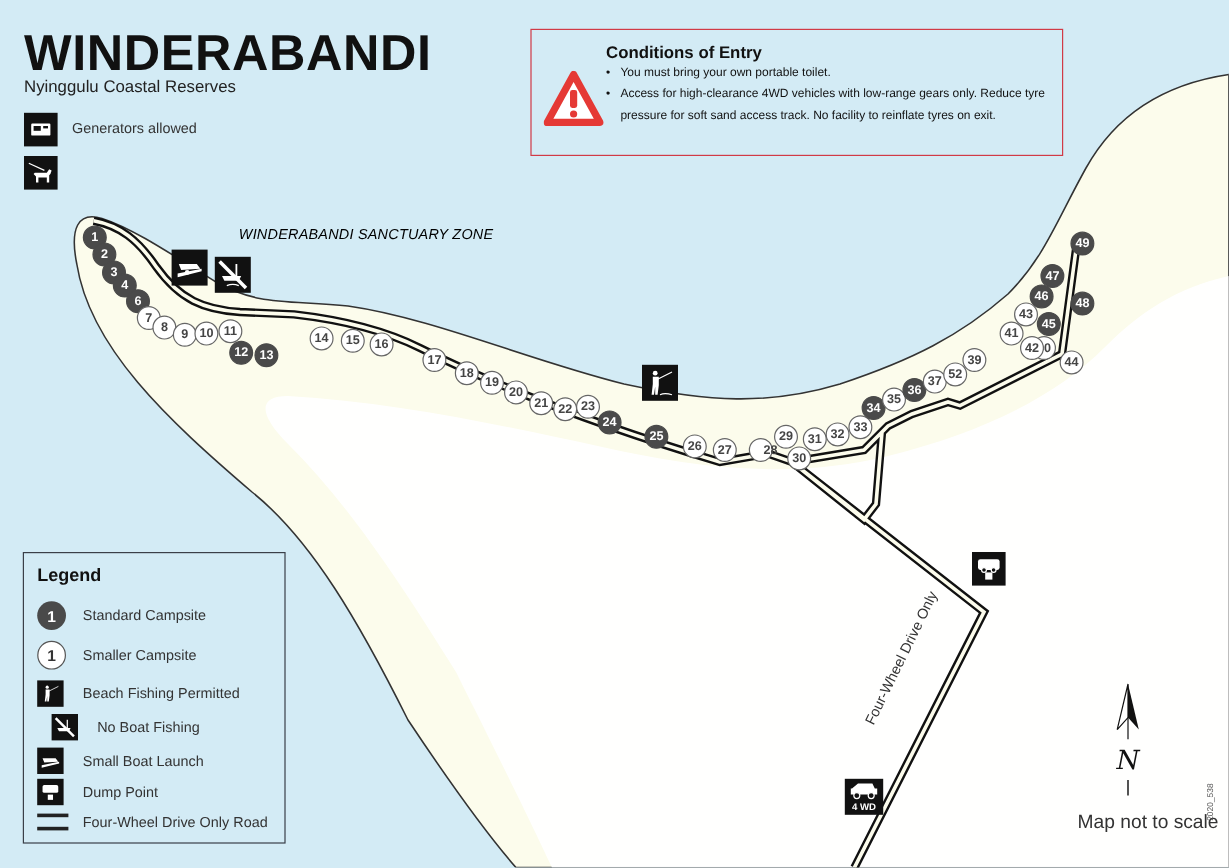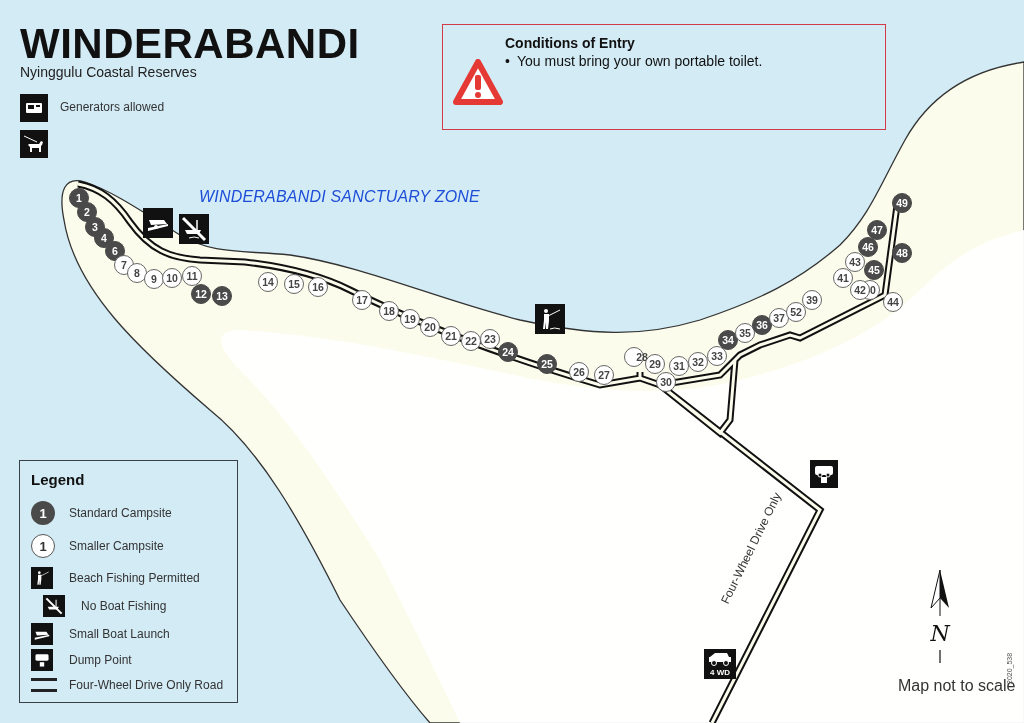--- a/index.html
+++ b/index.html
@@ -5,24 +5,24 @@
   html,body{margin:0;padding:0;}
   body{width:1024px;height:723px;overflow:hidden;background:#d3ebf5;font-family:"Liberation Sans",sans-serif;position:relative;color:#222;}
   #map{position:absolute;left:0;top:0;width:1024px;height:723px;}
   .title{position:absolute;left:20px;top:20px;font-size:42px;font-weight:bold;color:#111;letter-spacing:0.5px;margin:0;}
   .subtitle{position:absolute;left:20px;top:64px;font-size:14px;color:#222;}
   .feat{position:absolute;left:20px;display:flex;align-items:flex-start;font-size:12px;color:#333;line-height:16px;}
   .feat .ico{width:28px;height:28px;background:#111;margin-right:12px;flex:none;display:flex;align-items:center;justify-content:center;}
   .conditions{position:absolute;left:442px;top:24px;width:444px;height:106px;border:1.5px solid #d13a46;box-sizing:border-box;}
   .conditions .warn{position:absolute;left:10px;top:34px;width:50px;height:46px;}
   .conditions .ctitle{position:absolute;left:62px;top:10px;font-size:14px;font-weight:bold;color:#111;}
-  .conditions ul{position:absolute;left:62px;top:27px;margin:0;padding:0;list-style:none;font-size:14px;line-height:18px;color:#111;width:370px;}
+  .conditions ul{position:absolute;left:62px;top:27px;margin:0;padding:0;list-style:none;font-size:10px;line-height:18px;color:#111;width:370px;}
   .conditions li{padding-left:12px;position:relative;}
   .conditions li::before{content:"•";position:absolute;left:0;}
-  .zone{position:absolute;left:199px;top:188px;font-size:16px;font-style:italic;color:#1d4ed8;letter-spacing:0.2px;}
+  .zone{position:absolute;left:199px;top:188px;font-size:12px;font-style:italic;color:#000000;letter-spacing:0.2px;}
   .legend{position:absolute;left:19px;top:460px;width:219px;height:243px;border:1.5px solid #3a3f48;box-sizing:border-box;}
   .legend .lt{position:absolute;left:11px;top:10px;font-size:15px;font-weight:bold;color:#111;}
   .lrow{position:absolute;left:11px;display:flex;align-items:center;font-size:12px;color:#333;}
   .lrow .sym{width:32px;display:flex;justify-content:flex-start;align-items:center;margin-right:6px;}
   .circ{width:24px;height:24px;border-radius:50%;display:flex;align-items:center;justify-content:center;font-size:13px;font-weight:bold;box-sizing:border-box;}
   .circ.std{background:#4a4a4a;color:#fff;}
   .circ.small{background:#fff;color:#333;border:1.5px solid #555;}
   .sq{width:22px;height:22px;background:#111;display:flex;align-items:center;justify-content:center;}
   .road-sym{width:26px;height:8px;border-top:3px solid #222;border-bottom:3px solid #222;background:transparent;}
   .north{position:absolute;left:925px;top:568px;width:30px;height:96px;}
@@ -75,20 +75,21 @@
 
 <div class="conditions">
   <svg class="warn" viewBox="0 0 50 46">
     <path d="M25,3 L47,43 L3,43 Z" fill="#fff" stroke="#e53935" stroke-width="6" stroke-linejoin="round"></path>
     <rect x="22" y="16" width="6" height="15" rx="2" fill="#e53935"></rect>
     <circle cx="25" cy="36" r="3" fill="#e53935"></circle>
   </svg>
   <div class="ctitle">Conditions of Entry</div>
   <ul>
     <li>You must bring your own portable toilet.</li>
+    <li>Access for high-clearance 4WD vehicles with low-range gears only. Reduce tyre pressure for soft sand access track. No facility to reinflate tyres on exit.</li>
   </ul>
 </div>
 
 <div class="zone">WINDERABANDI SANCTUARY ZONE</div>
 
 <div class="mapicon" style="left:143px;top:208px;">
   <svg width="24" height="22" viewBox="0 0 24 22">
       <path d="M3,8 L18,8 L21,12 L5,13 Z" fill="#fff"></path>
       <path d="M2,16 L22,12 L22,14 L2,19 Z" fill="#fff"></path>
       <circle cx="10" cy="15" r="2" fill="#fff"></circle>
@@ -148,21 +149,21 @@
     <div class="camp small" style="left: 389px; top: 311px;">18</div>
     <div class="camp small" style="left: 410px; top: 319px;">19</div>
     <div class="camp small" style="left: 430px; top: 327px;">20</div>
     <div class="camp small" style="left: 451px; top: 336px;">21</div>
     <div class="camp small" style="left: 471px; top: 341px;">22</div>
     <div class="camp small" style="left: 490px; top: 339px;">23</div>
     <div class="camp std" style="left: 508px; top: 352px;">24</div>
     <div class="camp std" style="left: 547px; top: 364px;">25</div>
     <div class="camp small" style="left: 579px; top: 372px;">26</div>
     <div class="camp small" style="left: 604px; top: 375px;">27</div>
-    <div class="camp small" style="left: 634px; top: 357px; padding-left: 16px;">28</div>
+    <div class="camp small" style="left: 634px; top: 375px; padding-left: 16px;">28</div>
     <div class="camp small" style="left: 655px; top: 364px;">29</div>
     <div class="camp small" style="left: 666px; top: 382px;">30</div>
     <div class="camp small" style="left: 679px; top: 366px;">31</div>
     <div class="camp small" style="left: 698px; top: 362px;">32</div>
     <div class="camp small" style="left: 717px; top: 356px;">33</div>
     <div class="camp std" style="left: 728px; top: 340px;">34</div>
     <div class="camp small" style="left: 745px; top: 333px;">35</div>
     <div class="camp std" style="left: 762px; top: 325px;">36</div>
     <div class="camp small" style="left: 779px; top: 318px;">37</div>
     <div class="camp small" style="left: 796px; top: 312px;">52</div>

